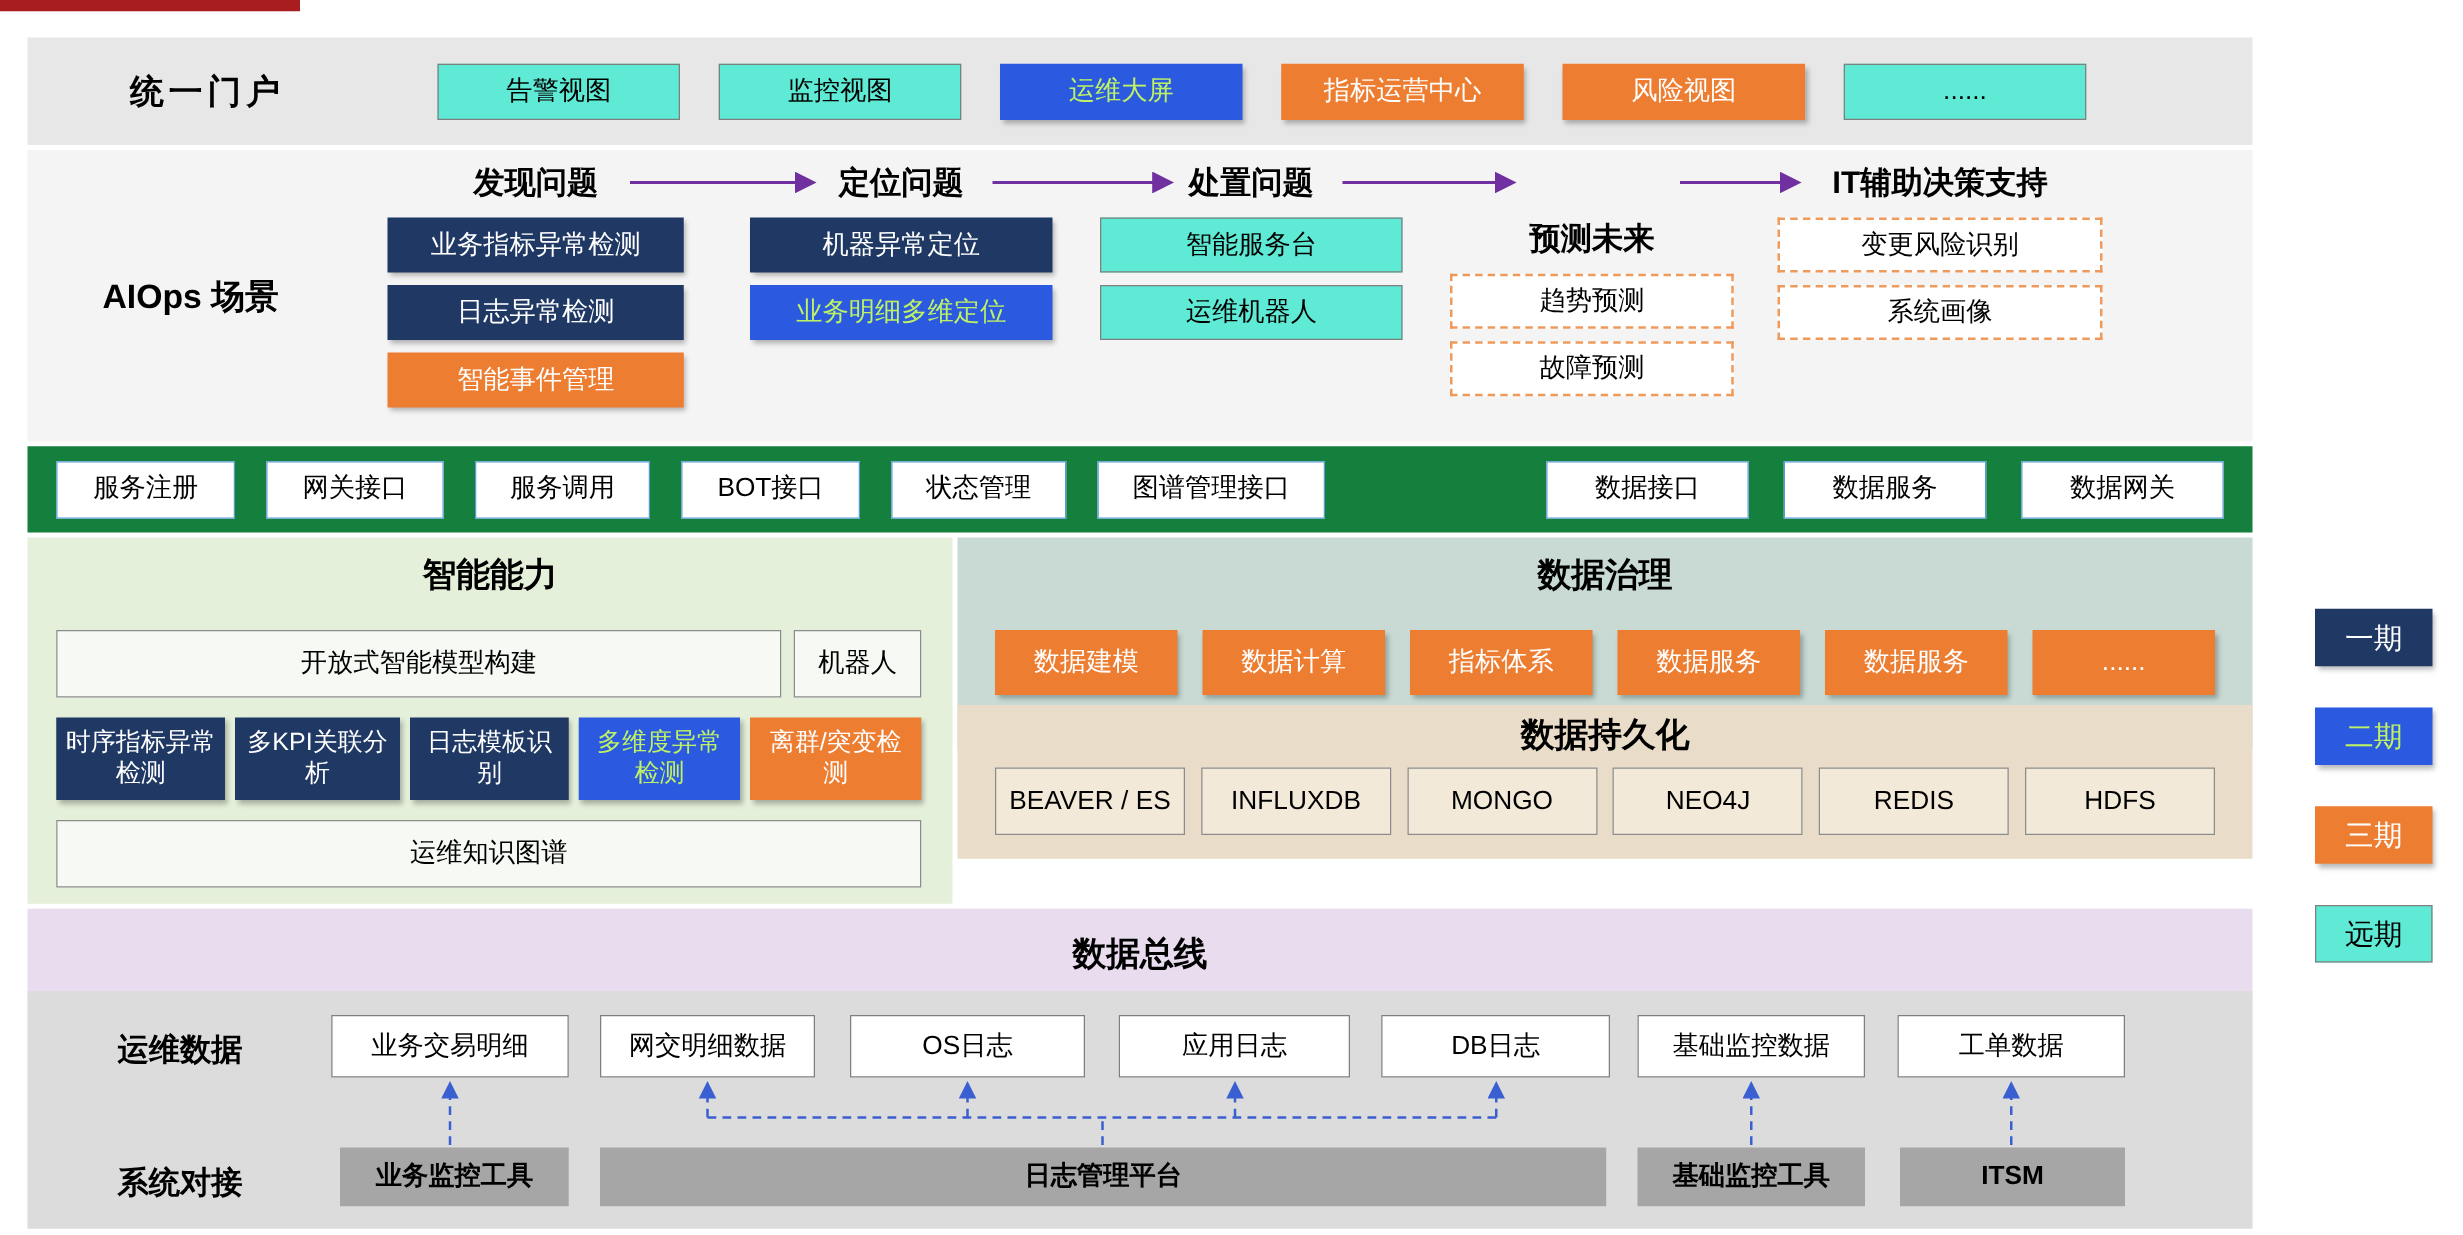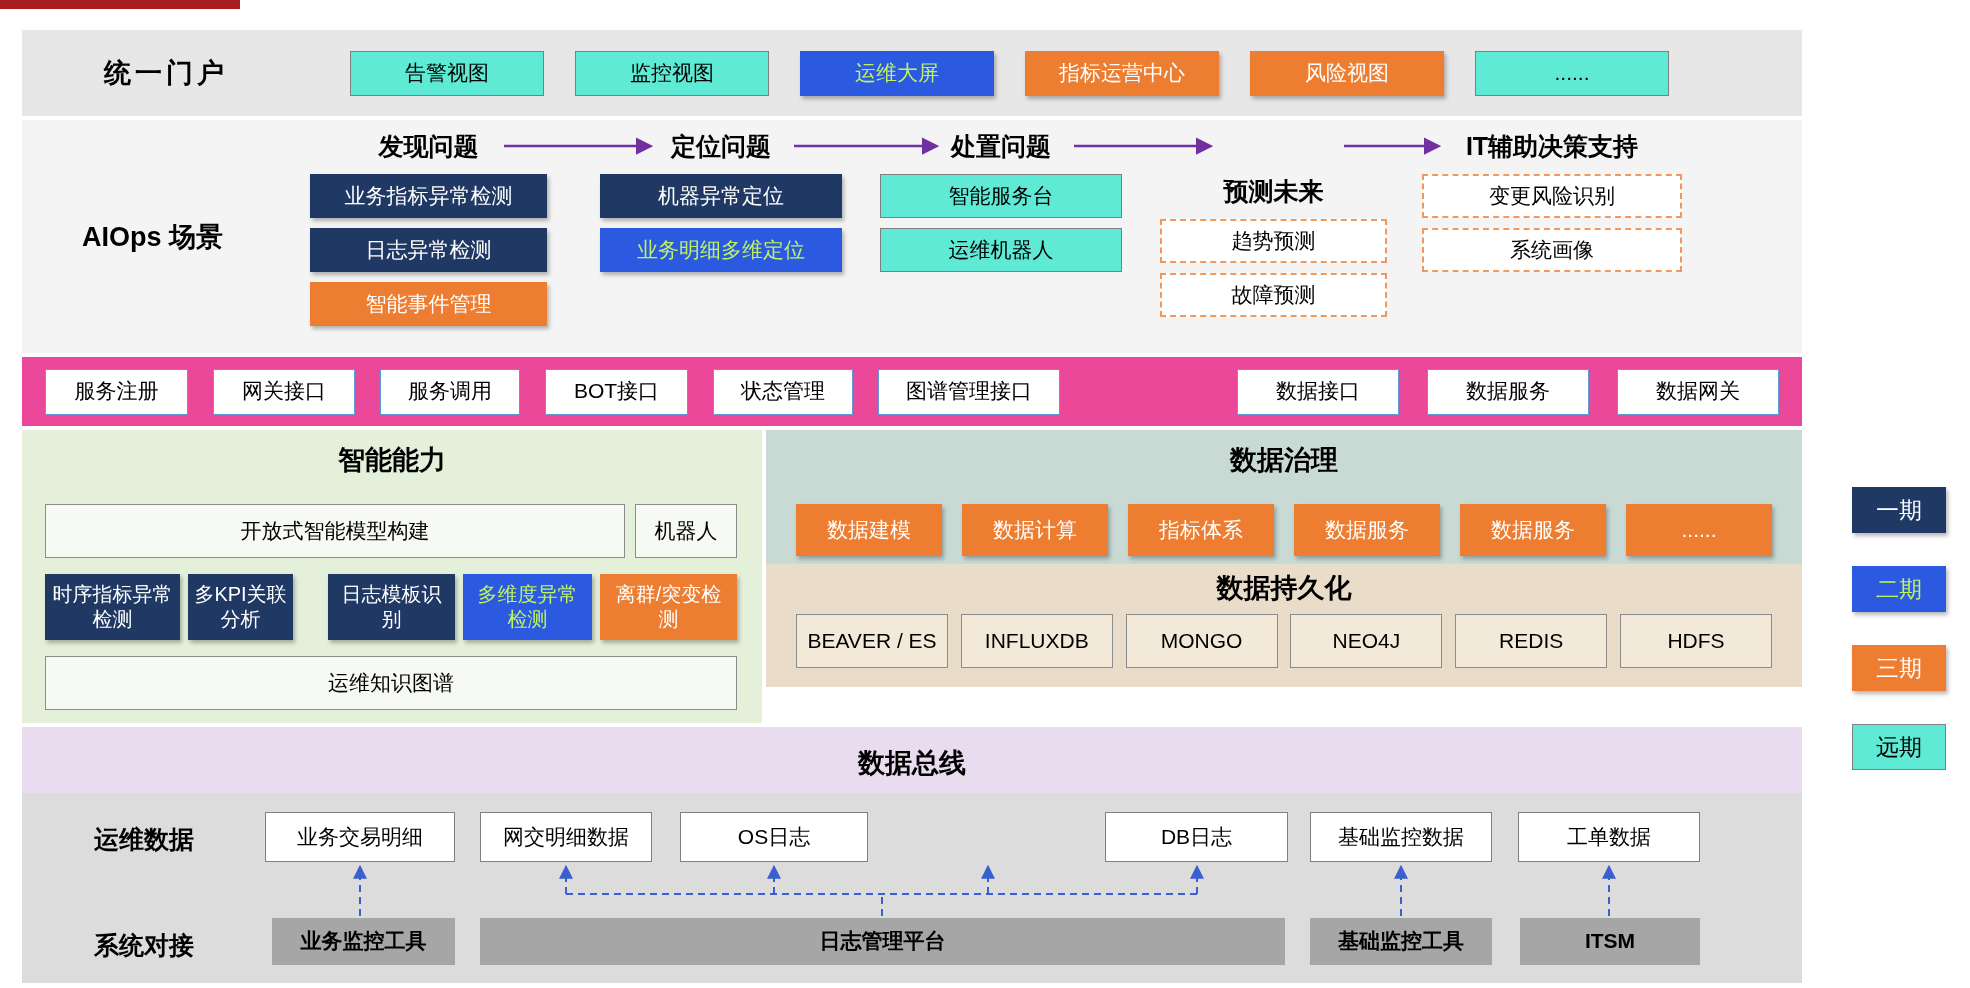--- a/index.html
+++ b/index.html
@@ -27,21 +27,21 @@
   
   .scenes { left:22px; top:120px; width:1780px; height:233px; background:#f4f4f4; }
   .scenes-label { position:absolute; left:60px; top:0; height:100%; display:flex; align-items:center;
                   font-size:27px; font-weight:bold; }
   .scol { position:absolute; top:8px; }
   .shead { height:36px; line-height:36px; text-align:center; font-weight:bold; font-size:25px; margin-bottom:10px; }
   .scol .box { height:44px; margin-bottom:10px; }
   .scene-arrows { position:absolute; left:0; top:0; width:1780px; height:233px; pointer-events:none; }
 
   
-  .services { left:22px; top:357px; width:1780px; height:69px; background:#ec4899;
+  .services { left:22px; top:357px; width:1780px; height:69px; background:#15803d;
               display:flex; align-items:center; justify-content:space-between; padding:0 23px; }
   .svc-group { display:flex; gap:25px; }
   .svc-group.right { gap:28px; }
   .svc { background:#fff; border:1px solid #5b9bd5; height:46px; }
 
   
   .green { left:22px; top:430px; width:740px; height:293px; background:#e4f0da; }
   .ptitle { position:absolute; left:0; top:12px; width:100%; text-align:center;
             font-size:27px; font-weight:bold; }
   .gbox { position:absolute; background:#f7faf4; border:1px solid #8c8c8c; }
@@ -148,21 +148,21 @@
     <div class="box svc" style="width:162px;">数据网关</div>
   </div>
 </div>
 
 <div class="panel green">
   <div class="ptitle">智能能力</div>
   <div class="box gbox" style="left:23px; top:74px; width:580px; height:54px;">开放式智能模型构建</div>
   <div class="box gbox" style="left:613px; top:74px; width:102px; height:54px;">机器人</div>
 
   <div class="box navy shadow algo" style="left:23px;  top:144px; width:135px; height:66px;">时序指标异常检测</div>
-  <div class="box navy shadow algo" style="left:166px; top:144px; width:105px; height:66px;">多KPI关联分析</div>
+  <div class="box navy shadow algo" style="left:166px; top:144px; width:132px; height:66px;">多KPI关联分析</div>
   <div class="box navy shadow algo" style="left:306px; top:144px; width:127px; height:66px;">日志模板识别</div>
   <div class="box blue shadow algo" style="left:441px; top:144px; width:129px; height:66px;">多维度异常检测</div>
   <div class="box orange shadow algo" style="left:578px; top:144px; width:137px; height:66px;">离群/突变检测</div>
 
   <div class="box gbox" style="left:23px; top:226px; width:692px; height:54px;">运维知识图谱</div>
 </div>
 
 <div class="panel teal">
   <div class="ptitle">数据治理</div>
   <div class="gov-row">
@@ -204,20 +204,21 @@
     <line x1="966" y1="101" x2="966" y2="76" stroke="#3a5fd0" stroke-width="2" stroke-dasharray="7 5" marker-end="url(#ab)"></line>
     <line x1="1175" y1="101" x2="1175" y2="76" stroke="#3a5fd0" stroke-width="2" stroke-dasharray="7 5" marker-end="url(#ab)"></line>
     <line x1="1379" y1="123" x2="1379" y2="76" stroke="#3a5fd0" stroke-width="2" stroke-dasharray="7 5" marker-end="url(#ab)"></line>
     <line x1="1587" y1="123" x2="1587" y2="76" stroke="#3a5fd0" stroke-width="2" stroke-dasharray="7 5" marker-end="url(#ab)"></line>
   </svg>
 
   <div class="row-label" style="top:30px;">运维数据</div>
   <div class="box dbox" style="left:243px;  width:190px;">业务交易明细</div>
   <div class="box dbox" style="left:458px;  width:172px;">网交明细数据</div>
   <div class="box dbox" style="left:658px;  width:188px;">OS日志</div>
+  <div class="box dbox" style="left:873px;  width:185px;">应用日志</div>
   <div class="box dbox" style="left:1083px; width:183px;">DB日志</div>
   <div class="box dbox" style="left:1288px; width:182px;">基础监控数据</div>
   <div class="box dbox" style="left:1496px; width:182px;">工单数据</div>
 
   <div class="row-label" style="top:136px;">系统对接</div>
   <div class="box tool" style="left:250px;  width:183px;">业务监控工具</div>
   <div class="box tool" style="left:458px;  width:805px;">日志管理平台</div>
   <div class="box tool" style="left:1288px; width:182px;">基础监控工具</div>
   <div class="box tool" style="left:1498px; width:180px;">ITSM</div>
 </div>

